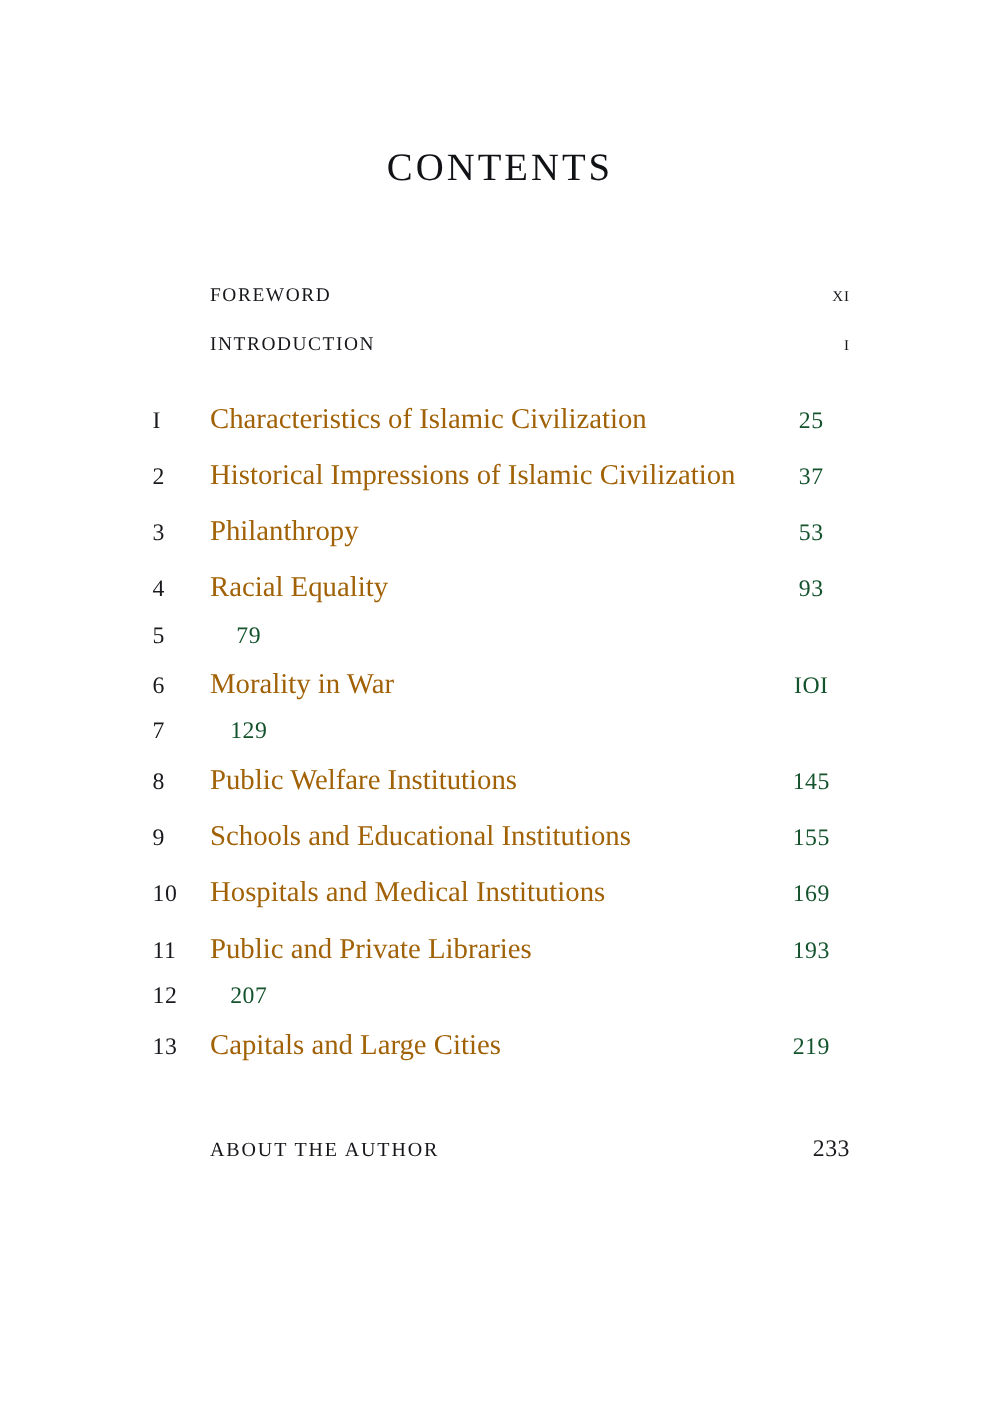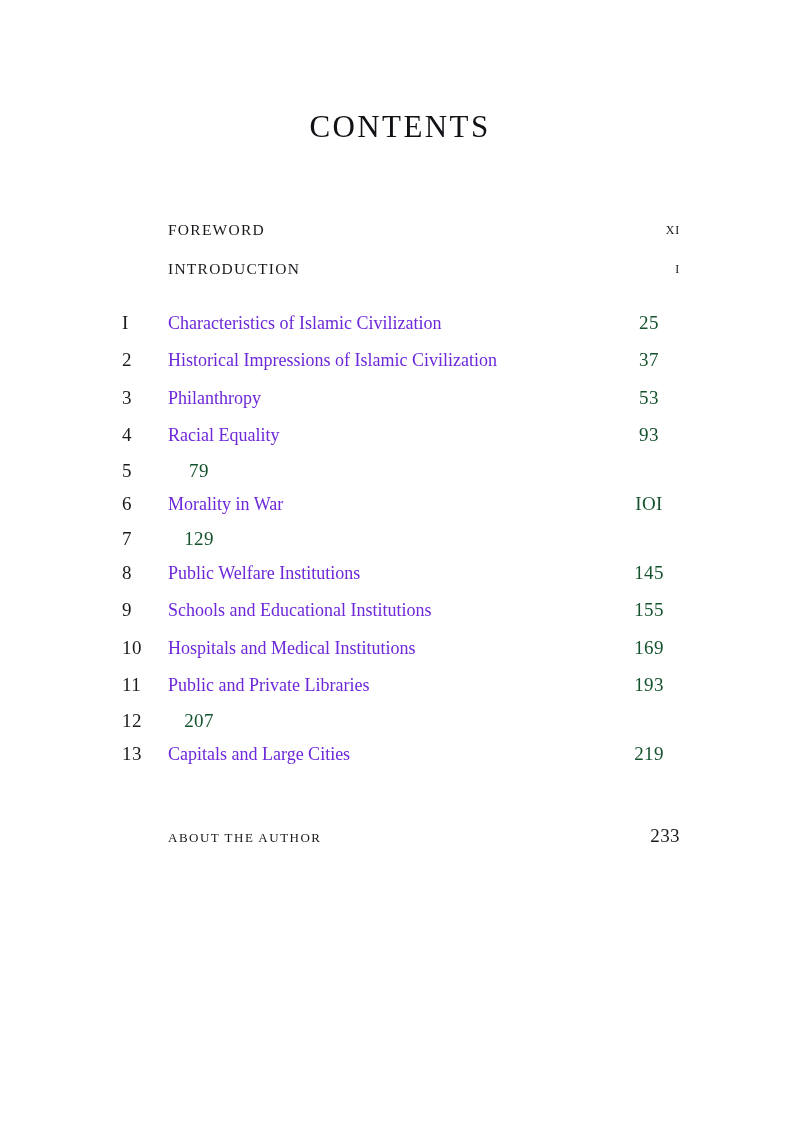--- a/index.html
+++ b/index.html
@@ -12,21 +12,21 @@
     background: #ffffff;
     font-family: "Liberation Serif", "DejaVu Serif", serif;
     color: #15161a;
     overflow: hidden;
   }
   .page {
     position: relative;
     width: 800px;
     height: 1123px;
     box-sizing: border-box;
-    padding: 1px;
+    padding: 8px;
   }
   .toc-title {
     text-align: center;
     font-size: 31px;
     letter-spacing: 2.4px;
     font-weight: 400;
     margin: 0;
     padding-top: 108px;
     color: #111216;
     font-family: "Liberation Serif", "DejaVu Serif", serif;
@@ -82,22 +82,22 @@
     width: 48px;
     text-align: left;
     font-size: 19px;
     color: #191a1e;
     padding-left: 2px;
     box-sizing: border-box;
     letter-spacing: 0.5px;
   }
   .chapter-title {
     flex: 1 1 auto;
-    font-size: 18px;
-    color: #6d28d9;
+    font-size: 23px;
+    color: #a16207;
     line-height: 1.55;
     white-space: nowrap;
   }
   .chapter-page {
     flex: 0 0 auto;
     width: 62px;
     text-align: center;
     font-size: 19px;
     color: #14532d;
     letter-spacing: 0.4px;
@@ -110,21 +110,21 @@
     list-style: none;
     margin-top: 56px;
   }
   .back-row {
     display: flex;
     align-items: baseline;
     padding-left: 48px;
   }
   .back-label {
     flex: 1 1 auto;
-    font-size: 13px;
+    font-size: 16px;
     letter-spacing: 1.5px;
     color: #16171b;
   }
   .back-page {
     flex: 0 0 auto;
     width: 62px;
     text-align: right;
     font-size: 19px;
     color: #191a1e;
     letter-spacing: 0.4px;

